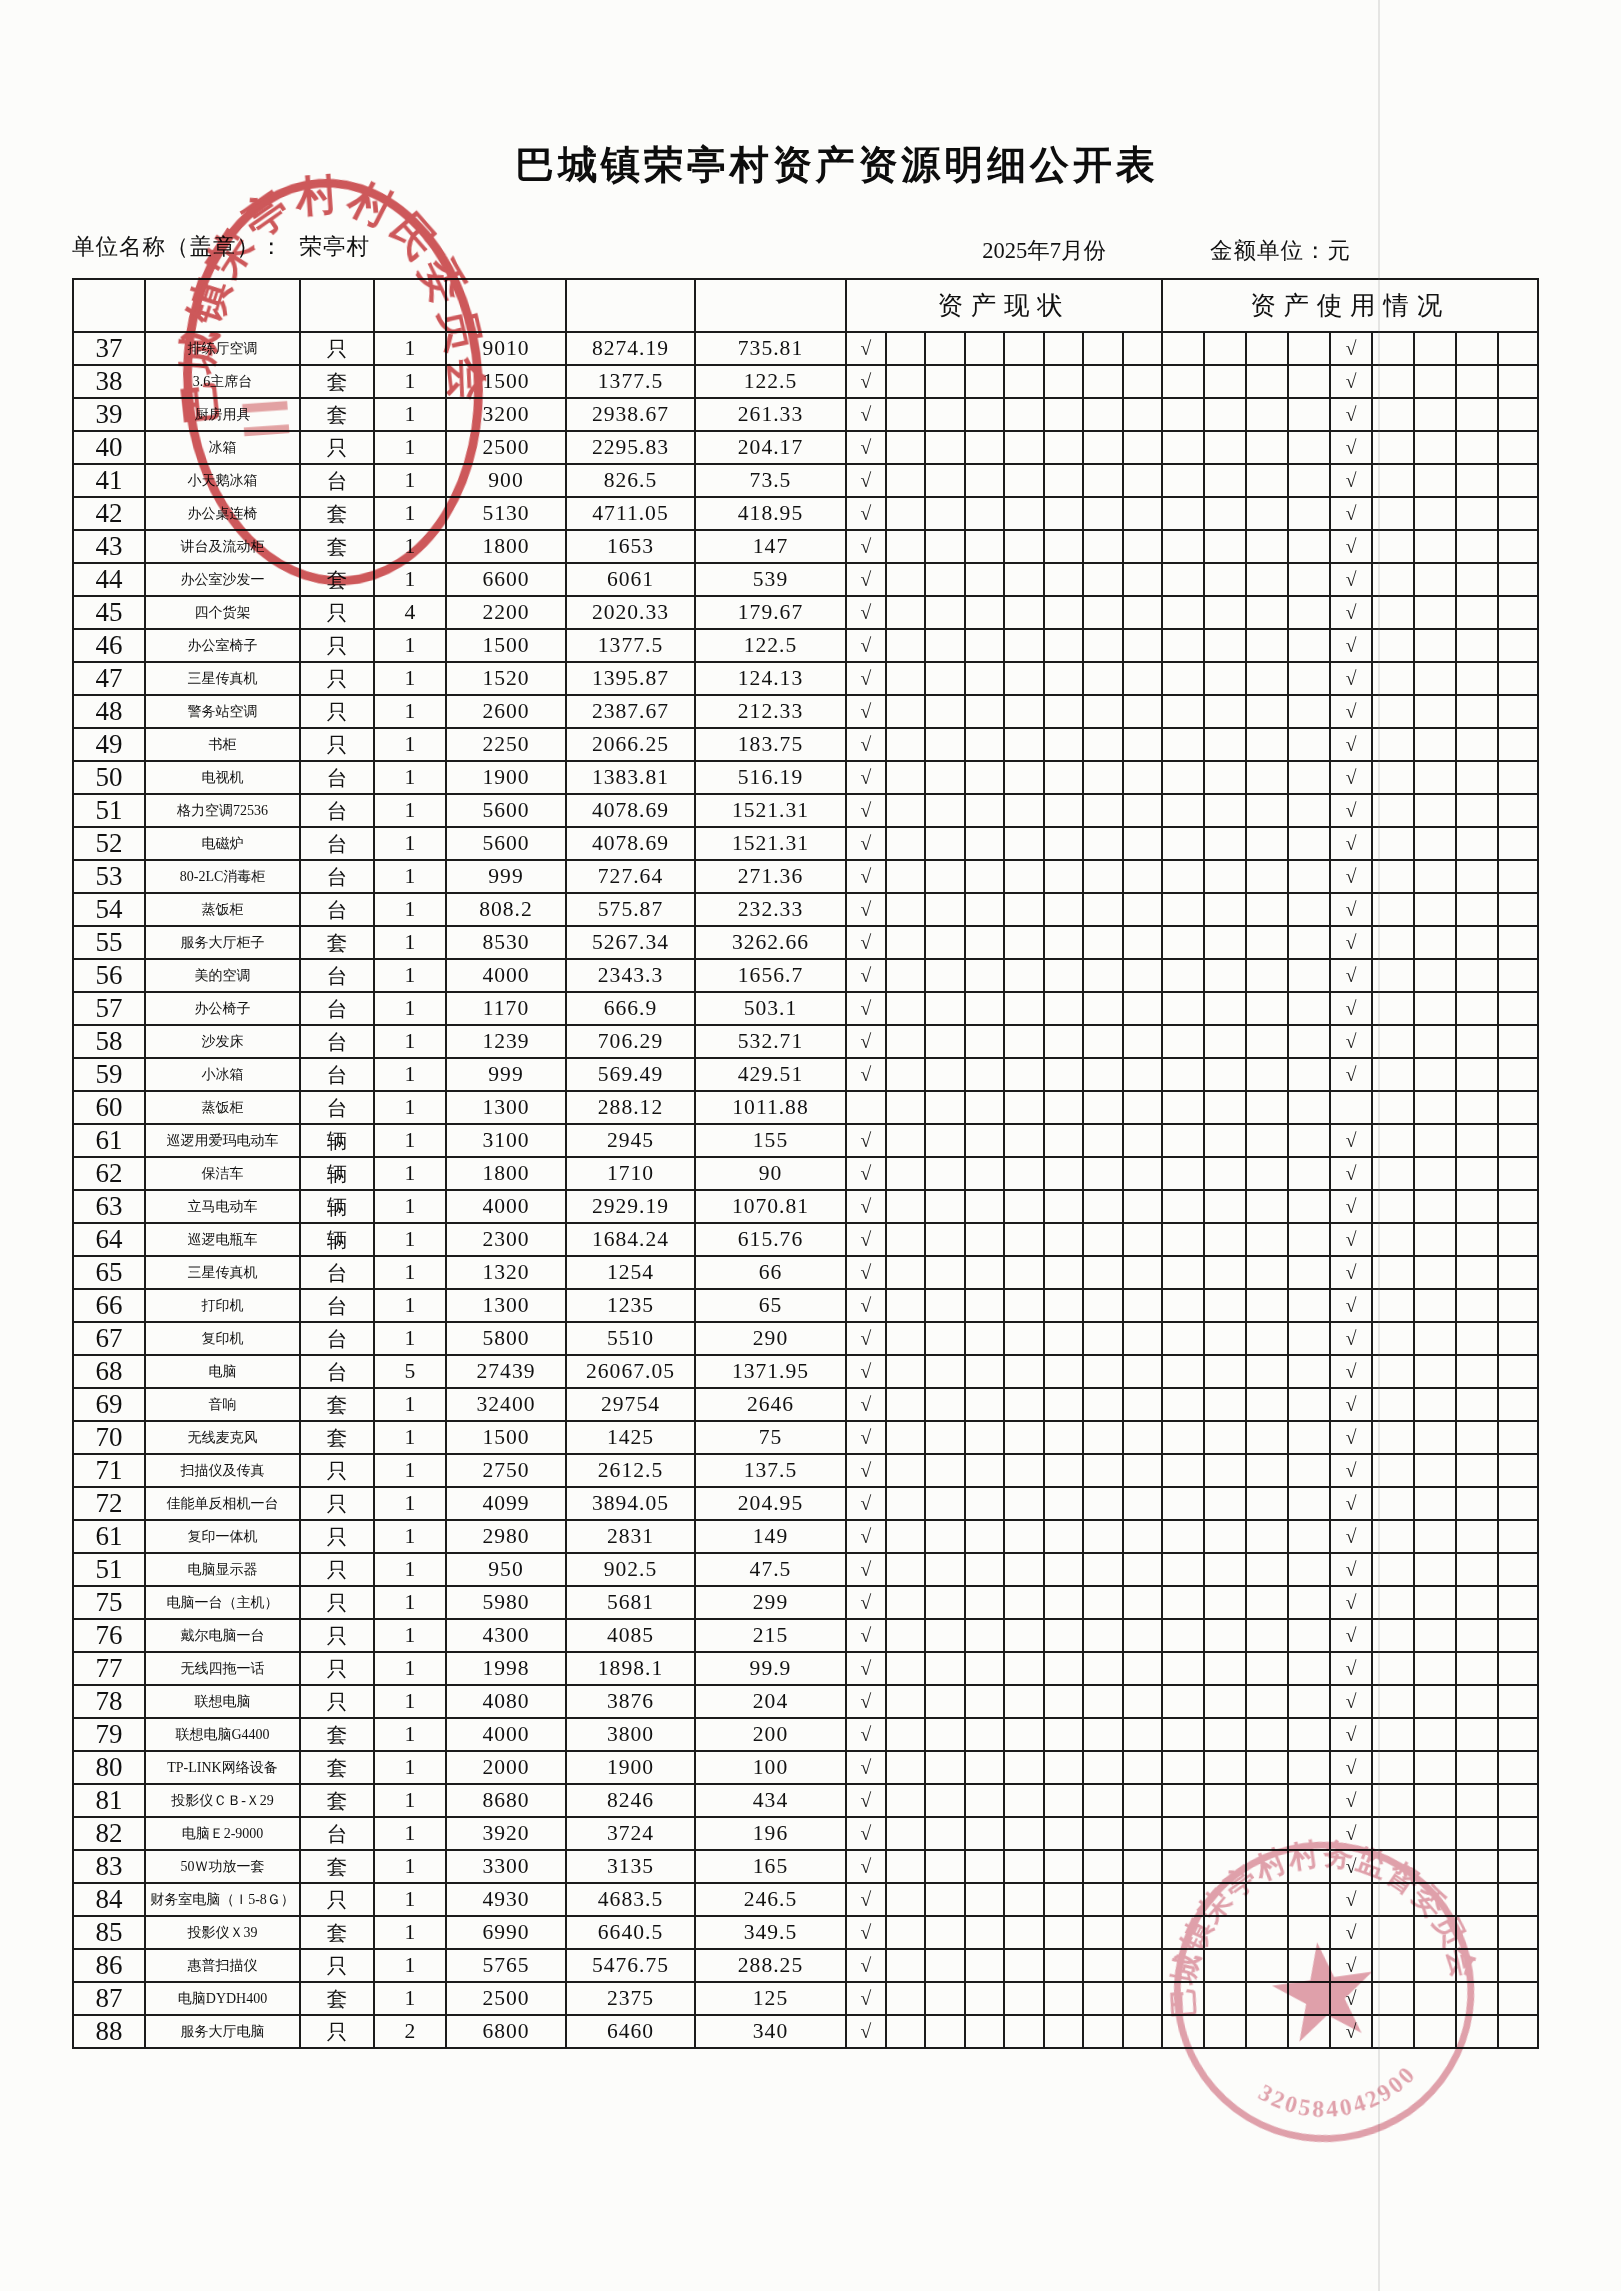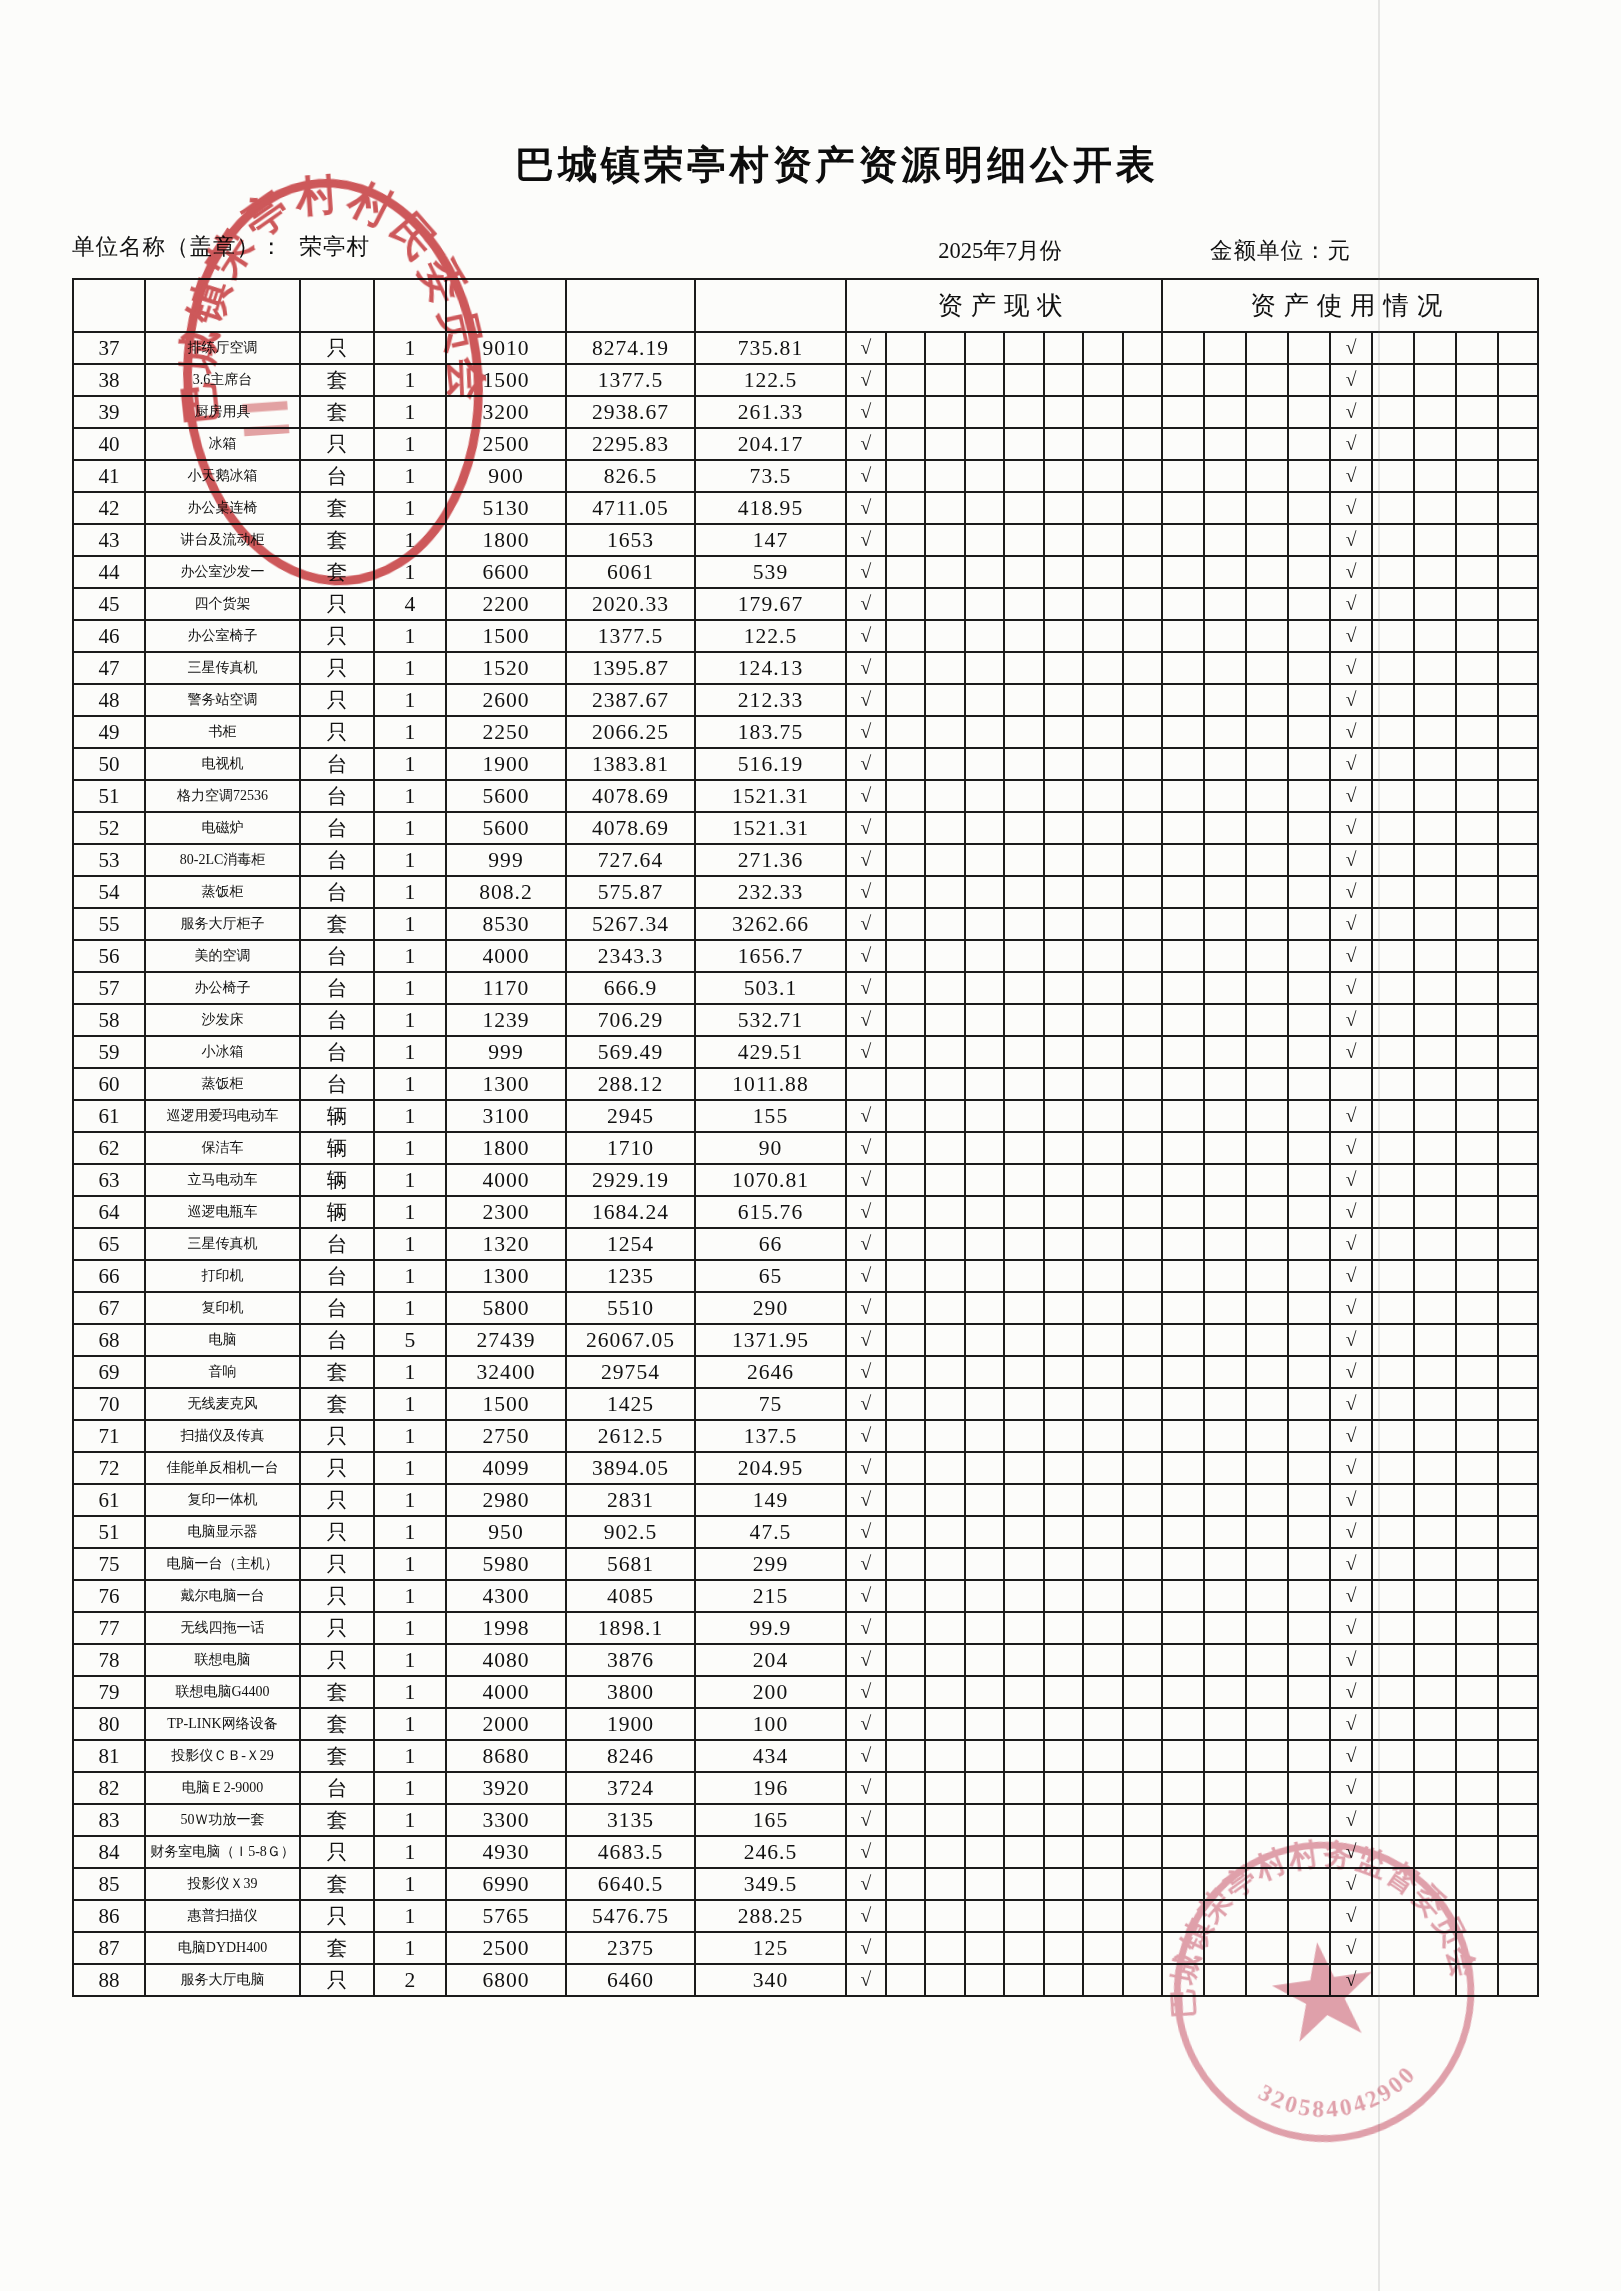--- a/index.html
+++ b/index.html
@@ -14,40 +14,40 @@
   .title{
     position:absolute;top:94px;left:75px;width:1466px;
     text-align:center;font-size:39px;font-weight:bold;letter-spacing:3.9px;
     transform:translateX(29px);
     color:#0d0d0d;
     margin-top:44px;
   }
   .meta{position:absolute;top:231px;left:0;width:100%;height:39px;font-size:22.5px;}
   .meta-unit{position:absolute;left:72px;top:0;letter-spacing:1px;}
   .meta-unit .uname{margin-left:16px;}
-  .meta-period{position:absolute;left:912px;top:3.9px;width:176px;text-align:center;}
+  .meta-period{position:absolute;left:956px;top:3.9px;width:176px;text-align:center;}
   .meta-amount{position:absolute;left:1210px;top:3.9px;letter-spacing:1px;}
 
   table.sheet{
     position:absolute;left:72px;top:278px;
     width:1466px;
     border-collapse:collapse;table-layout:fixed;
     background:transparent;
   }
   .sheet th,.sheet td{
     border:2px solid #1b1b1b;
     padding:0;margin:0;
     text-align:center;vertical-align:middle;
     overflow:hidden;
   }
   table.sheet{border:2.9px solid #131313;padding-left:20px;}
   .sheet thead th{height:51px;font-size:25.5px;font-weight:normal;letter-spacing:7.8px;}
   .sheet td{height:30px;}
   .sec-div{border-left:2.9px solid #131313 !important;}
-  .c-no{font-size:21px;}
+  .c-no{font-size:27px;}
   .c-name{font-size:14px;line-height:23.5px;padding:2px 2px;word-break:break-all;}
   .c-unit{font-size:20.6px;}
   .c-qty{font-size:21.6px;}
   .c-num{font-size:21.6px;letter-spacing:1px;}
   .c-chk{font-size:19.6px;color:#1d1d1d;}
 
   .stamp{position:absolute;pointer-events:none;mix-blend-mode:multiply;}
   .stamp-tl{left:180px;top:174px;width:306px;height:416px;opacity:.82;filter:blur(0.4px);transform:rotate(-4deg);}
   .stamp-br{left:1162px;top:1831px;width:314px;height:314px;opacity:.6;filter:blur(0.4px);transform:rotate(-8deg);}
   .fold-line{position:absolute;left:1378px;top:0;width:2px;height:2292px;background:rgba(110,110,110,.16);pointer-events:none;}

